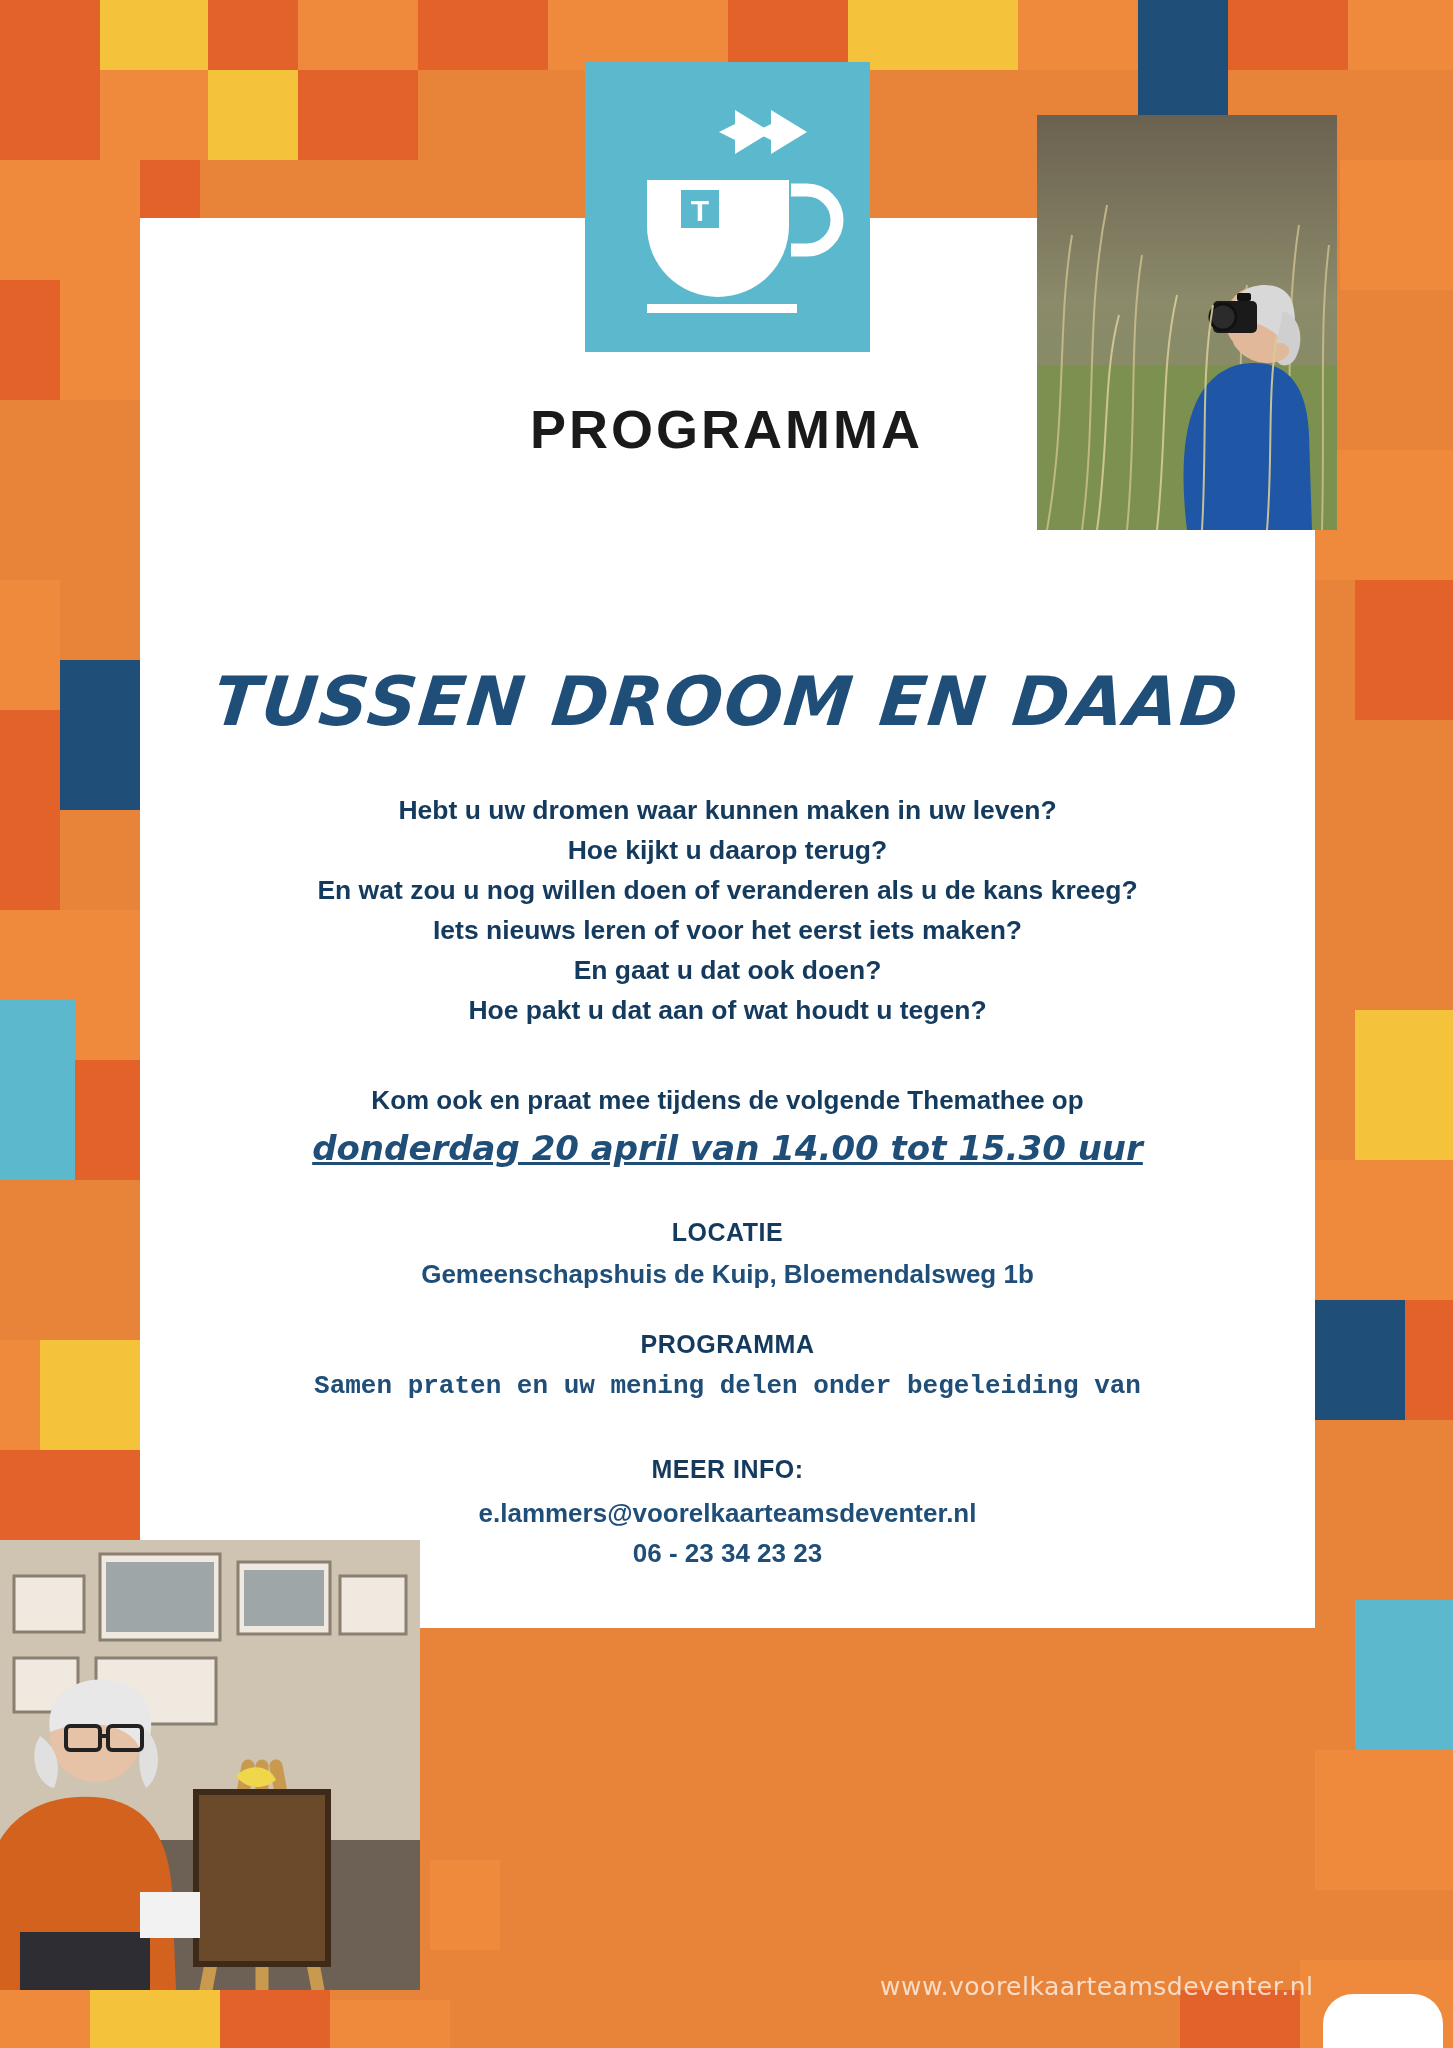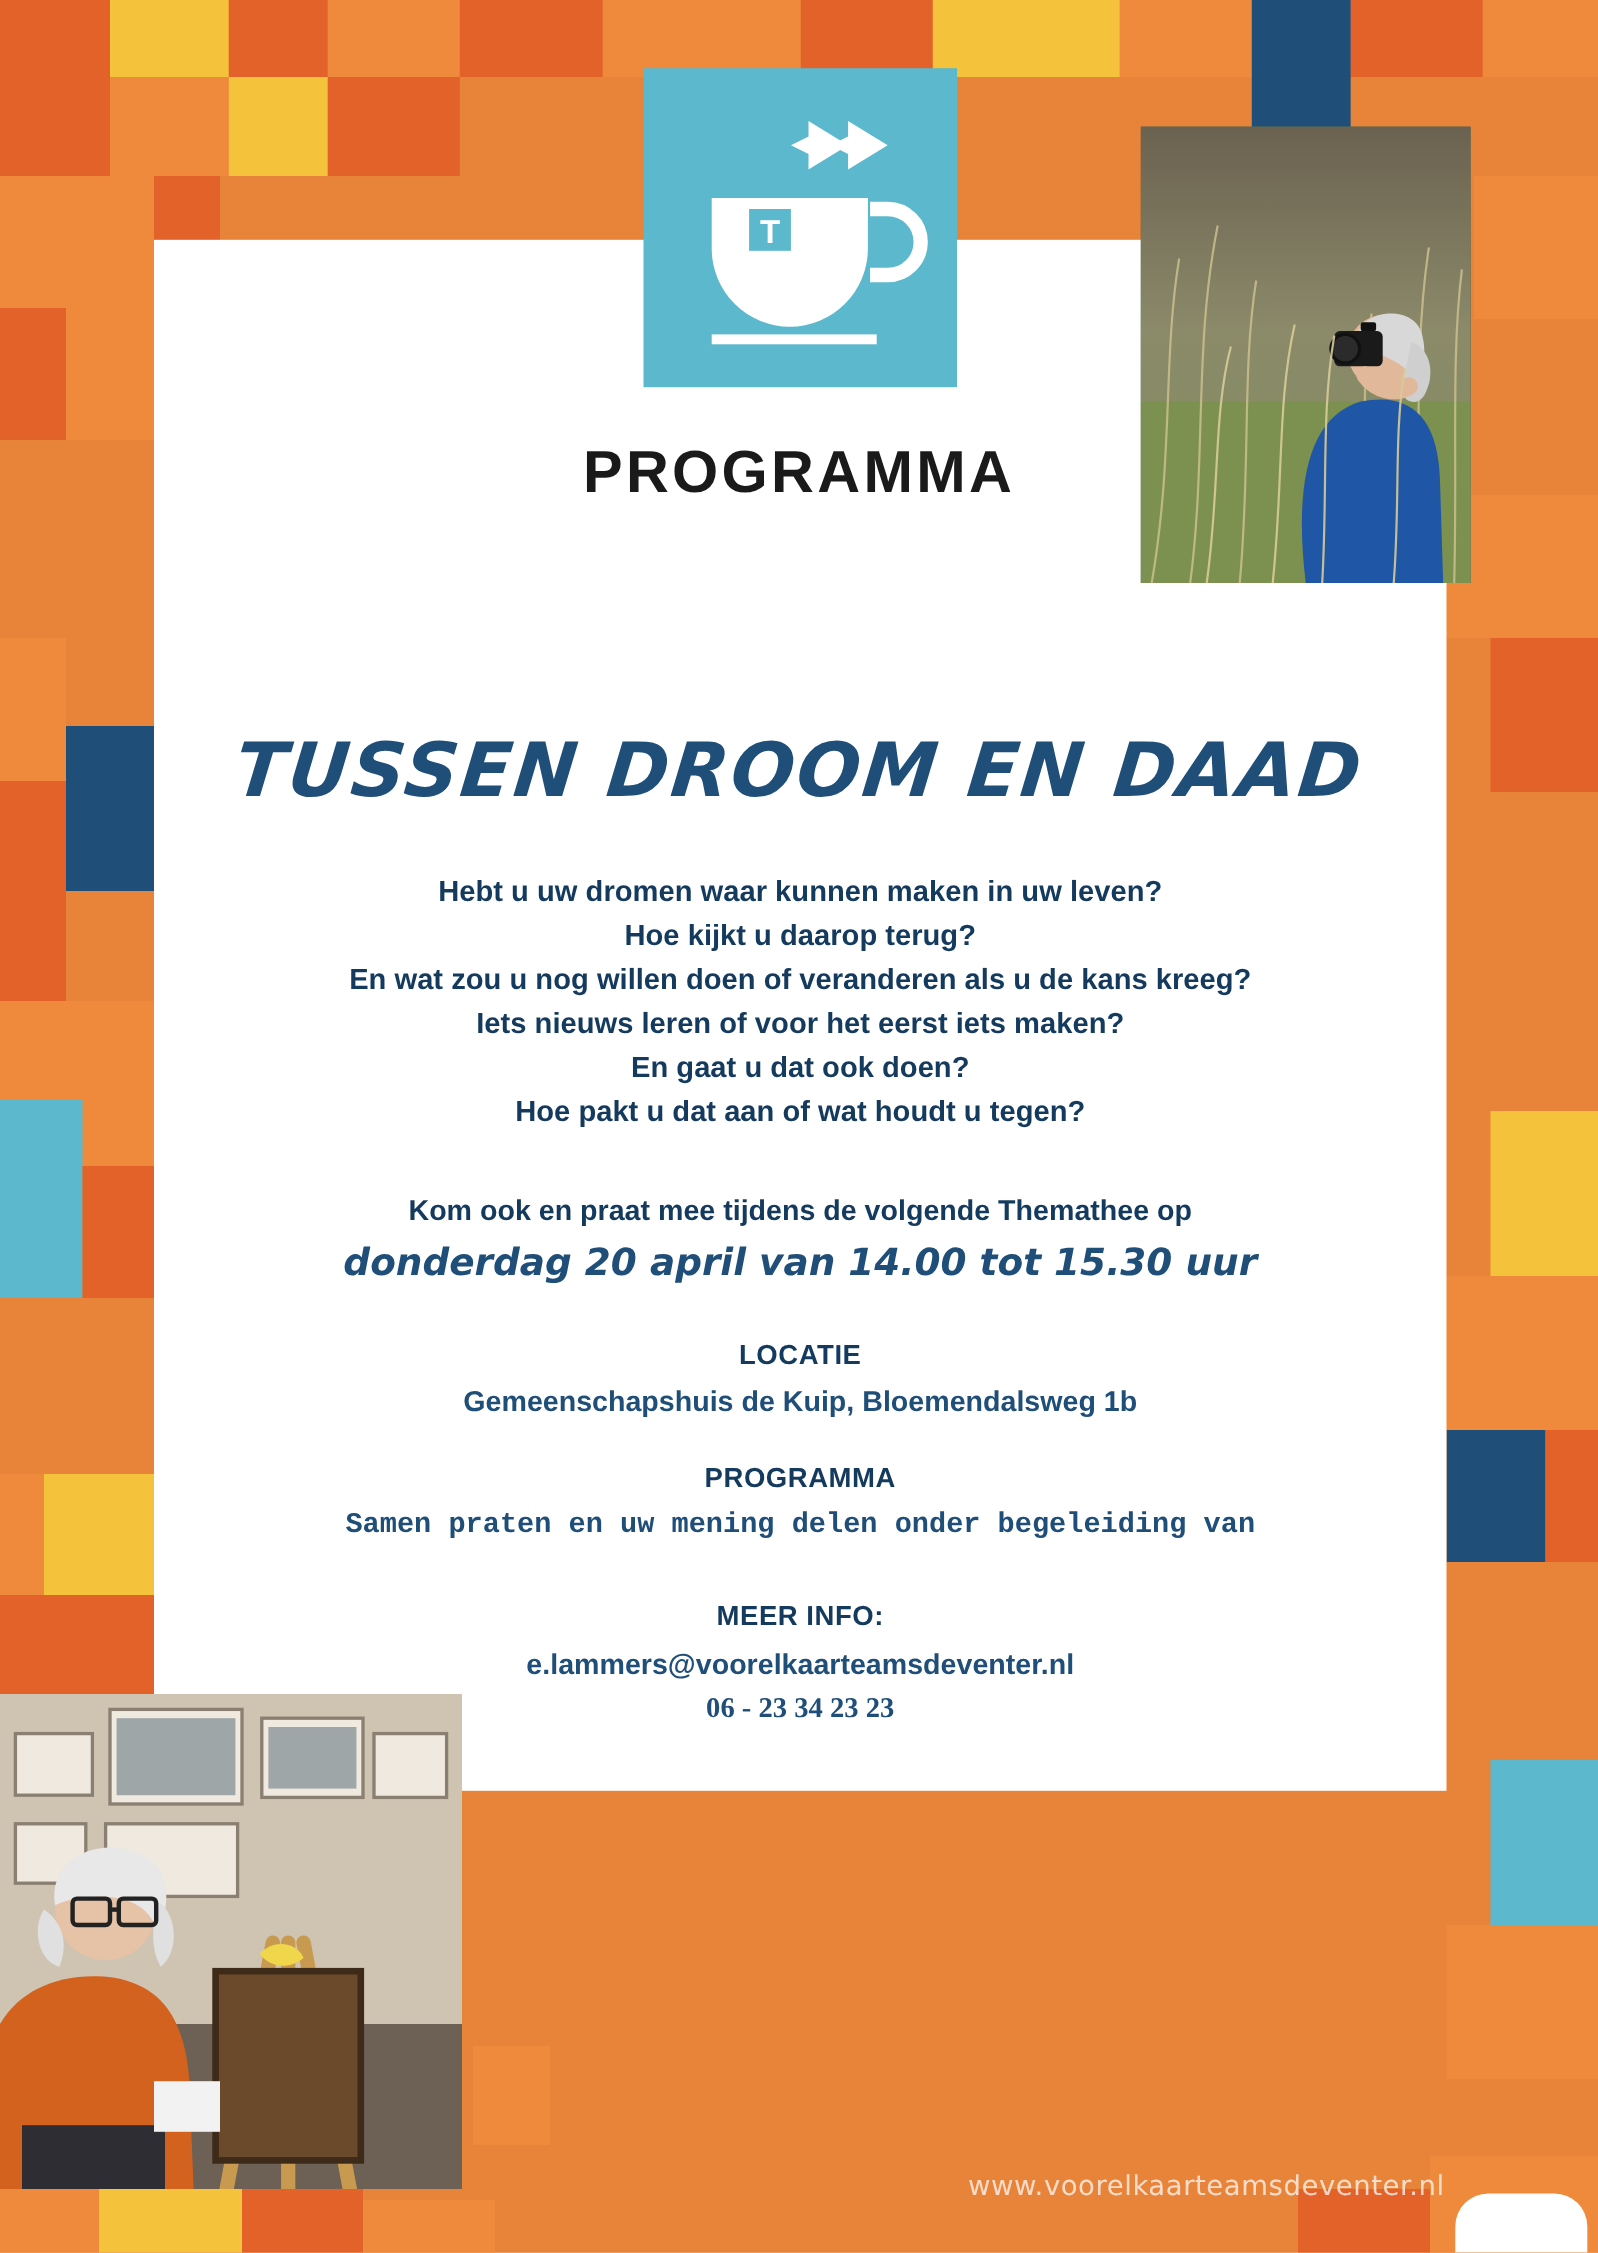--- a/index.html
+++ b/index.html
@@ -118,40 +118,41 @@
     font-weight: bold;
     color: #143a5e;
   }
   .datetime {
     top: 1128px;
     font-size: 34px;
     font-weight: bold;
     color: #1f4e79;
     font-family: "DejaVu Sans", sans-serif;
     font-style: italic;
+    text-decoration: underline;
   }
   .sec-head {
     font-size: 25px;
     font-weight: bold;
     color: #143a5e;
     letter-spacing: 0.5px;
   }
   .sec-text {
     font-size: 26px;
     font-weight: bold;
     color: #1f4e79;
     line-height: 38px;
   }
   .loc-head   { top: 1218px; }
   .loc-text   { top: 1255px; }
   .prog-head  { top: 1330px; }
   .prog-text  { top: 1367px; font-family: Liberation Mono, monospace; }
   .info-head  { top: 1455px; }
   .info-mail  { top: 1494px; }
-  .info-phone { top: 1534px; font-family: Liberation Serif, serif; }
+  .info-phone { top: 1534px; }
 
   
   #footer-logo {
     position: absolute;
     left: 500px;
     top: 1690px;
     width: 460px;
     text-align: center;
     color: #ffffff;
   }

